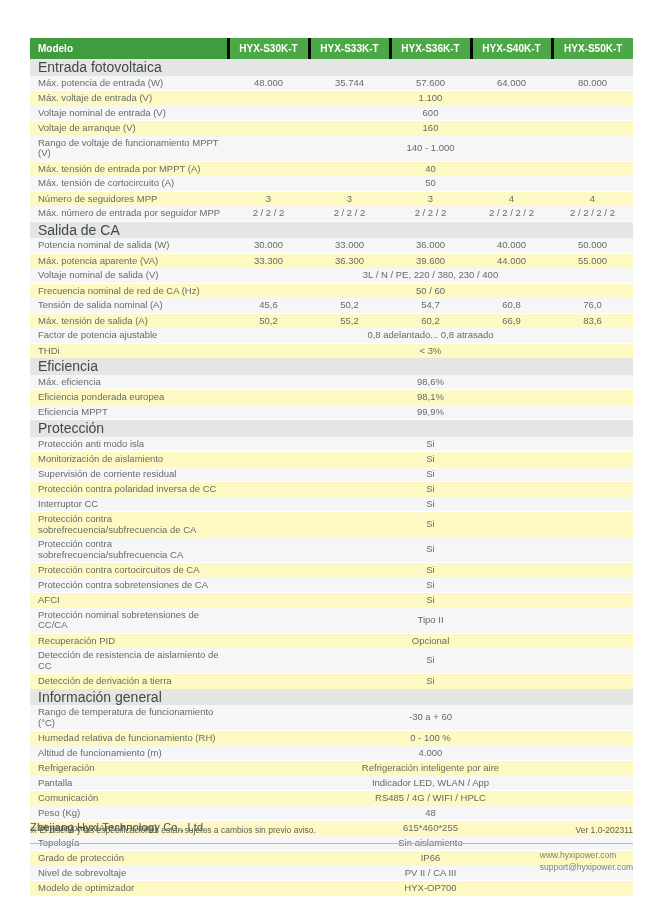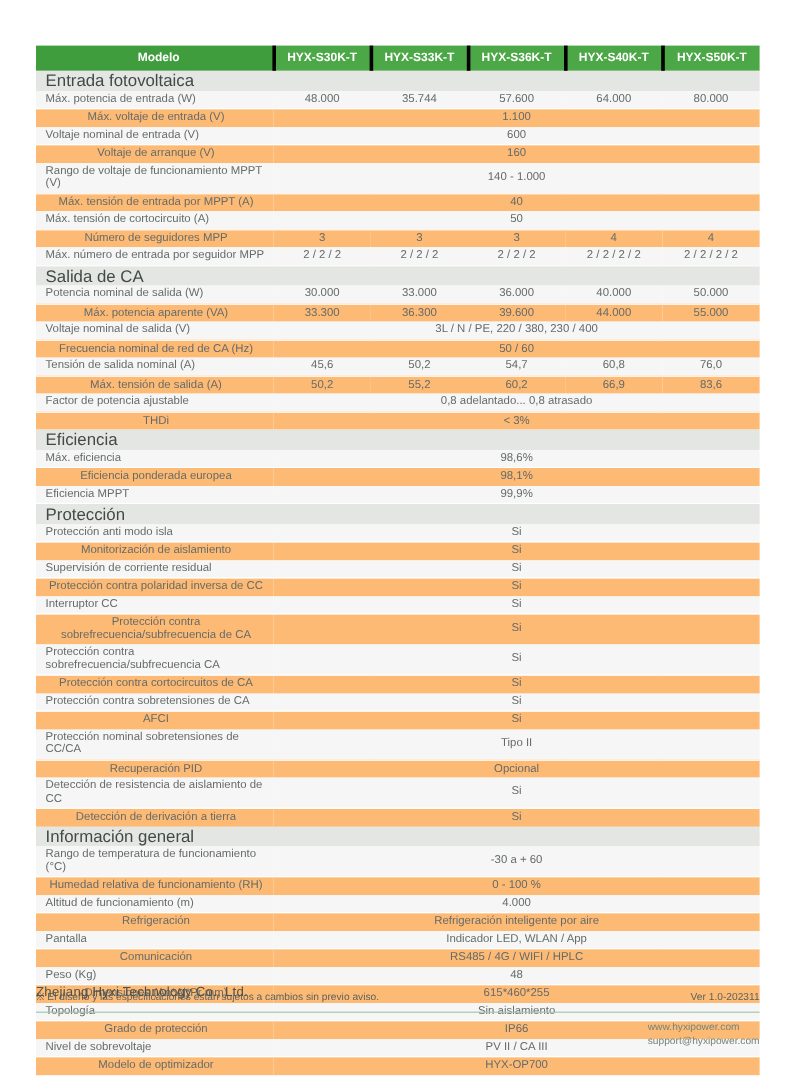--- a/index.html
+++ b/index.html
@@ -24,35 +24,35 @@
   }
   col.c-label{width:198px;}
   col.c-model{width:81px;}
   th{
     background:var(--green);color:#ffffff;
     font-size:10px;font-weight:bold;
     height:21px;text-align:center;vertical-align:middle;
     border-left:3px solid #000000;
   }
   th.modelo{
-    background:var(--green-dark);text-align:center;padding-left:8px;border-left:none;
+    background:var(--green-dark);text-align:left;padding-left:8px;border-left:none;
   }
   tr.section td{
     background:var(--section-bg);color:var(--section-txt);
     font-size:14px;padding:3px 8px;text-align:left;
   }
   td{
     font-size:9.5px;color:var(--txt);
     padding:2px 6px;line-height:10.5px;vertical-align:middle;
     height:14px;
   }
   td.label{text-align:left;padding-left:8px;}
   td.val{text-align:center;}
   tr.odd td{background:var(--row-alt);border-bottom:1px solid #ffffff;}
-  tr.even td{background:#fdba74;text-align:center;}
+  tr.even td{background:#fef9c3;}
   .footer-note-row{
     position:absolute;left:30px;right:30px;top:824px;
     display:flex;justify-content:space-between;align-items:baseline;
   }
   .note{font-size:8.5px;color:#5c615f;}
   .version{font-size:8.5px;color:#5c615f;}
   .footer-line{
     position:absolute;left:30px;right:30px;top:843px;height:1px;
     background:var(--line);
   }

